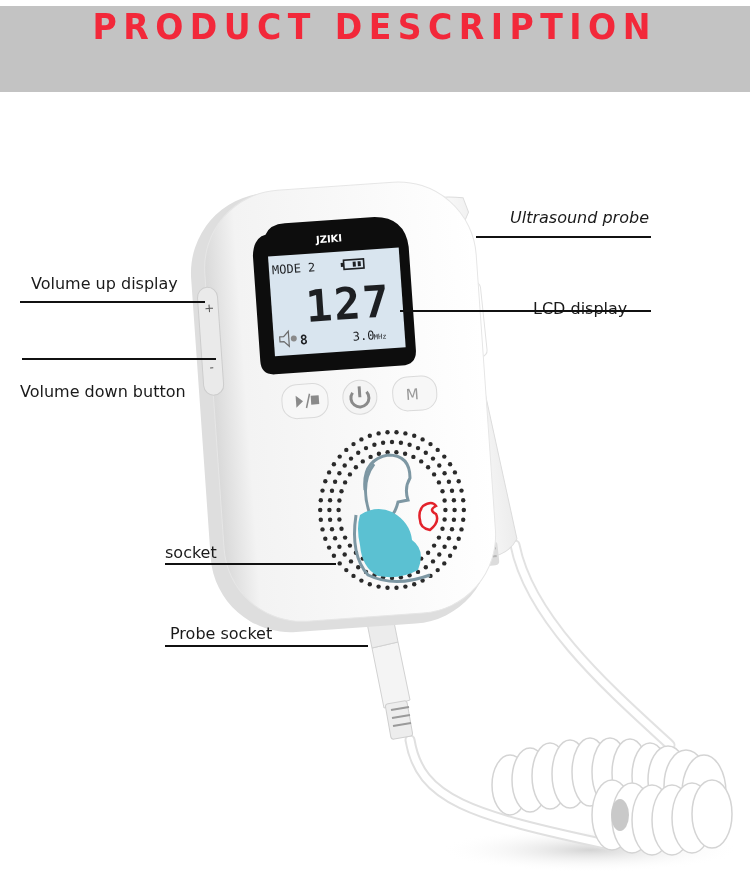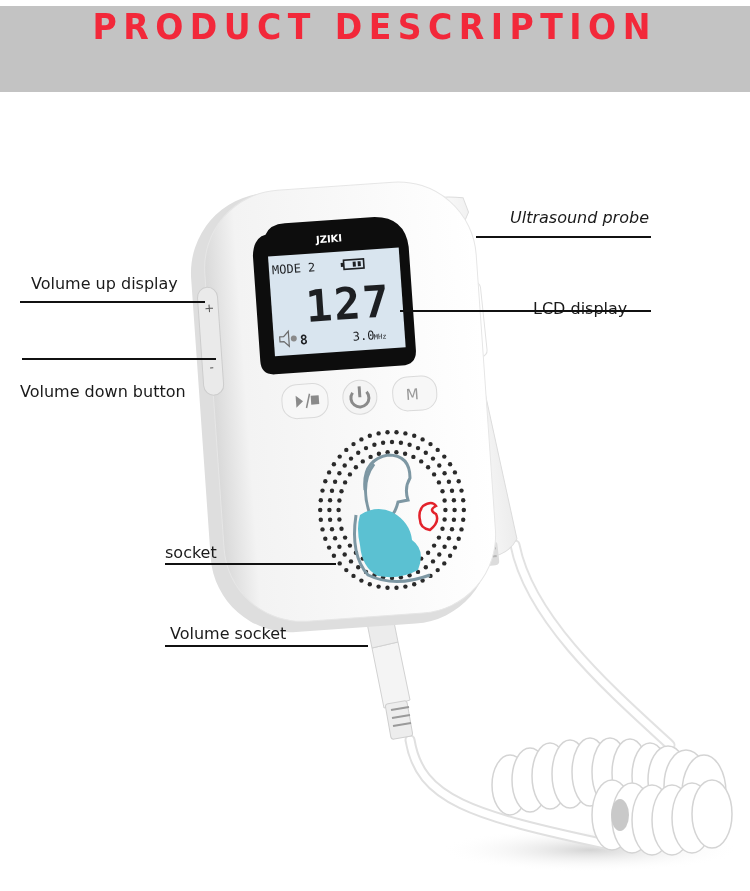--- a/index.html
+++ b/index.html
@@ -276,14 +276,14 @@
 
 <div class="label" style="left:533px; top:299px;">LCD display</div>
 <div class="leader" style="left:400px; top:310px; width:251px;"></div>
 
 <div class="label" style="left:20px; top:334px;margin-top:48px;">Volume down button</div>
 <div class="leader" style="left:22px; top:358px; width:194px;"></div>
 
 <div class="label" style="left:165px; top:543px;">socket</div>
 <div class="leader" style="left:165px; top:563px; width:171px;"></div>
 
-<div class="label" style="left:170px; top:624px;">Volume socket</div>
+<div class="label" style="left:170px; top:624px;">Probe socket</div>
 <div class="leader" style="left:165px; top:645px; width:203px;"></div>
 
 </body></html>

